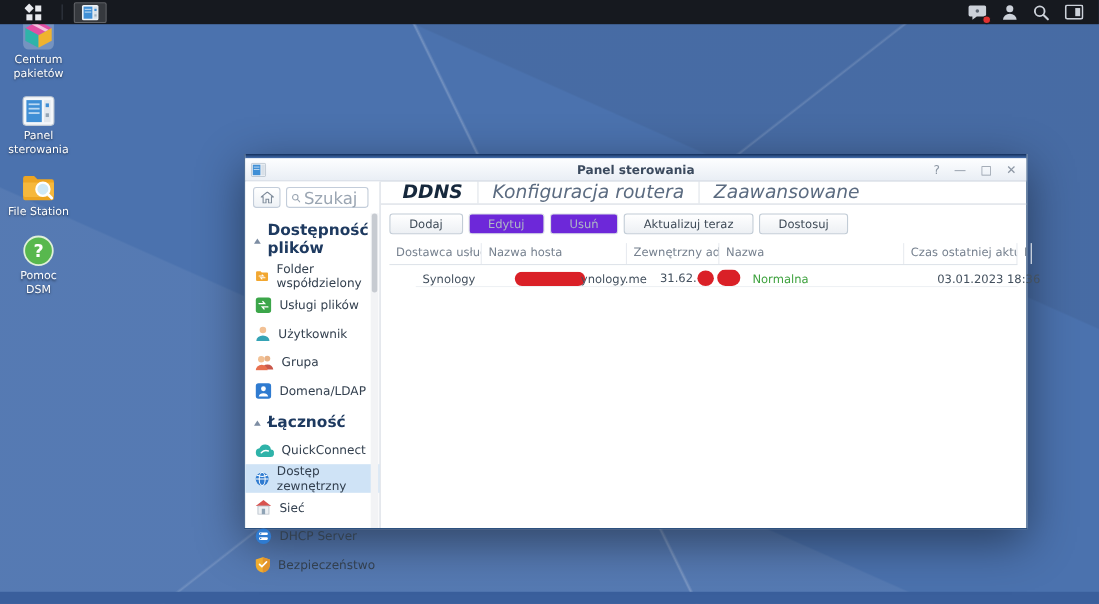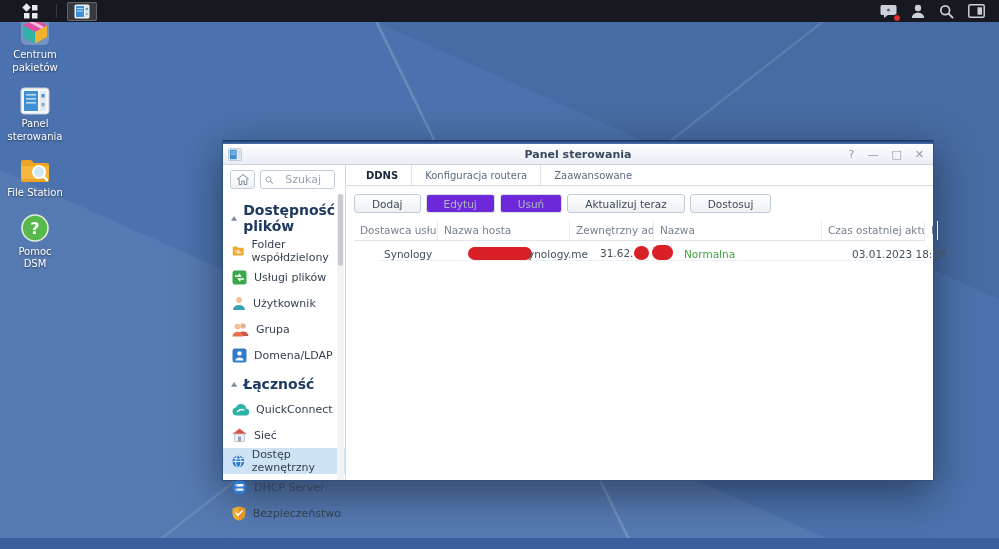--- a/index.html
+++ b/index.html
@@ -42,34 +42,34 @@
   .win-controls { margin-left:auto; z-index:2; display:flex; gap:13px; padding-right:9px; color:#8d97a4; font-size:11px; line-height:1; }
   .win-controls span { cursor:pointer; }
 
   .win-body { flex:1; display:flex; min-height:0; }
 
   
   .sidebar { width:123px; flex:none; border-right:1px solid #d4dae1; position:relative; background:#fff; }
   .side-top { display:flex; gap:5px; padding:5px 10px 5px 7px; }
   .home-btn { width:25px; height:19px; border:1px solid #c3cdda; border-radius:3px; background:linear-gradient(#ffffff,#eef2f6); display:flex; align-items:center; justify-content:center; cursor:pointer; flex:none; }
   .searchbox { flex:1; height:19px; border:1px solid #c3cdda; border-radius:3px; background:#fff; display:flex; align-items:center; padding:0 4px; gap:3px; }
-  .searchbox input { border:none; outline:none; width:100%; font-size:11px; color:#44505e; font-family:inherit; background:transparent;text-align:center; }
+  .searchbox input { border:none; outline:none; width:100%; font-size:15px; color:#44505e; font-family:inherit; background:transparent; }
   .searchbox input::placeholder { color:#9aa5b2; }
   .section-header { display:flex; align-items:center; gap:6px; padding:8px 4px 4px 8px; }
   .chev { font-size:8px; color:#7d8da3; transform:scaleY(0.8); }
   .section-label { font-size:14px; font-weight:bold; color:#1e3a60; }
   .side-item { display:flex; align-items:center; gap:7px; height:26px; padding:0 4px 0 9px; font-size:11px; color:#323f4e; cursor:pointer; }
   .side-item.selected { background:#cfe3f6; }
   .side-scroll { position:absolute; top:29px; right:1px; bottom:0; width:7px; background:#f2f3f5; }
   .side-thumb { position:absolute; top:0; left:1px; width:5px; height:72px; border-radius:3px; background:#c7cbd1; }
 
   
   .main { flex:1; display:flex; flex-direction:column; min-width:0; }
   .tabbar { height:21px; flex:none; border-bottom:1px solid #d4dae1; display:flex; padding-left:7px; }
-  .tab { padding:0 13px; display:flex; align-items:center; font-size:10px; color:#5b6b80; cursor:pointer; }
+  .tab { padding:0 13px; display:flex; align-items:center; font-size:17px; color:#5b6b80; cursor:pointer;font-style:italic; }
   .tab.active { color:#16283c; font-weight:bold; }
   .tab + .tab { border-left:1px solid #e0e4ea; }
   .toolbar { padding:8px 8px 7px; display:flex; gap:5px; }
   .btn { height:19px; padding:0 17px; font-size:10.5px; color:#3e4a57; background:linear-gradient(#ffffff,#edf0f4); border:1px solid #c2ccd6; border-radius:3px; cursor:pointer; font-family:inherit; }
   .btn.disabled { color:#aeb8c4; background:#6d28d9; border-color:#d9dfe6; cursor:default; }
 
   .table { margin:1px 8px 0; }
   .thead { display:flex; border-bottom:1px solid #dfe4ea; }
   .th { font-size:10.5px; color:#76818f; padding:3px 6px 4px; border-right:1px solid #e8ebf0; white-space:nowrap; overflow:hidden; cursor:pointer; }
   .trow { display:flex; align-items:flex-end; height:20px; border-bottom:1px solid #eef1f4; cursor:pointer;margin-left:24px; }
@@ -263,36 +263,36 @@
         <span class="section-label">Łączność</span>
       </div>
 
       <div class="side-item">
         <svg width="17" height="13" viewBox="0 0 17 13">
           <path d="M4.5 12.5 a4 4 0 0 1 -0.6 -7.95 a5.4 5.4 0 0 1 10.4 1.15 a3.4 3.4 0 0 1 -0.8 6.8 Z" fill="#2fb3a9"></path>
           <path d="M5.5 8.5 q3 -3 6.5 -1.5" stroke="#ffffff" stroke-width="1.3" fill="none" stroke-linecap="round"></path>
         </svg>
         <span>QuickConnect</span>
       </div>
-      <div class="side-item">
-        <svg width="15" height="14" viewBox="0 0 15 14">
-          <polygon points="7.5,0.5 14.5,6 0.5,6" fill="#d9534f"></polygon>
-          <rect x="2.5" y="6" width="10" height="7.5" fill="#eef1f4" stroke="#b7c0ca" stroke-width="0.8"></rect>
-          <rect x="6" y="8.5" width="3" height="5" fill="#8fa3b5"></rect>
-        </svg>
-        <span>Sieć</span>
-      </div>
       <div class="side-item selected">
         <svg width="15" height="15" viewBox="0 0 15 15">
           <circle cx="7.5" cy="7.5" r="7" fill="#2f7bd0"></circle>
           <ellipse cx="7.5" cy="7.5" rx="3.2" ry="7" fill="none" stroke="#ffffff" stroke-width="1.1"></ellipse>
           <line x1="0.8" y1="7.5" x2="14.2" y2="7.5" stroke="#ffffff" stroke-width="1.1"></line>
           <path d="M2 3.5 q5.5 2.4 11 0" stroke="#ffffff" stroke-width="1.1" fill="none"></path>
         </svg>
         <span>Dostęp zewnętrzny</span>
+      </div>
+      <div class="side-item">
+        <svg width="15" height="14" viewBox="0 0 15 14">
+          <polygon points="7.5,0.5 14.5,6 0.5,6" fill="#d9534f"></polygon>
+          <rect x="2.5" y="6" width="10" height="7.5" fill="#eef1f4" stroke="#b7c0ca" stroke-width="0.8"></rect>
+          <rect x="6" y="8.5" width="3" height="5" fill="#8fa3b5"></rect>
+        </svg>
+        <span>Sieć</span>
       </div>
       <div class="side-item">
         <svg width="15" height="15" viewBox="0 0 15 15">
           <circle cx="7.5" cy="7.5" r="7" fill="#2f7bd0"></circle>
           <rect x="3.5" y="4" width="8" height="2.4" rx="1" fill="#ffffff"></rect>
           <rect x="3.5" y="8.4" width="8" height="2.4" rx="1" fill="#ffffff"></rect>
           <circle cx="5" cy="5.2" r="0.7" fill="#2f7bd0"></circle>
           <circle cx="5" cy="9.6" r="0.7" fill="#2f7bd0"></circle>
         </svg>
         <span>DHCP Server</span>

